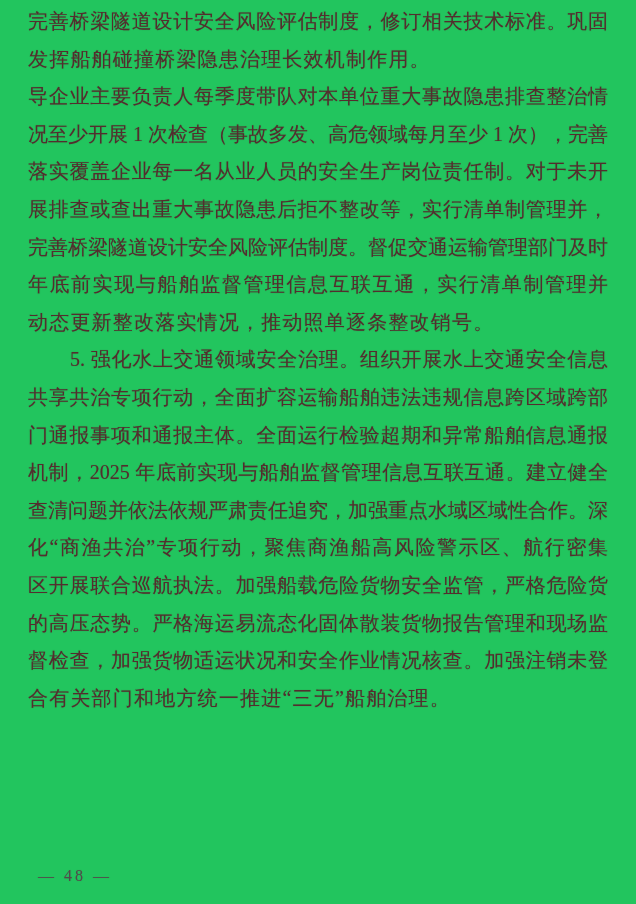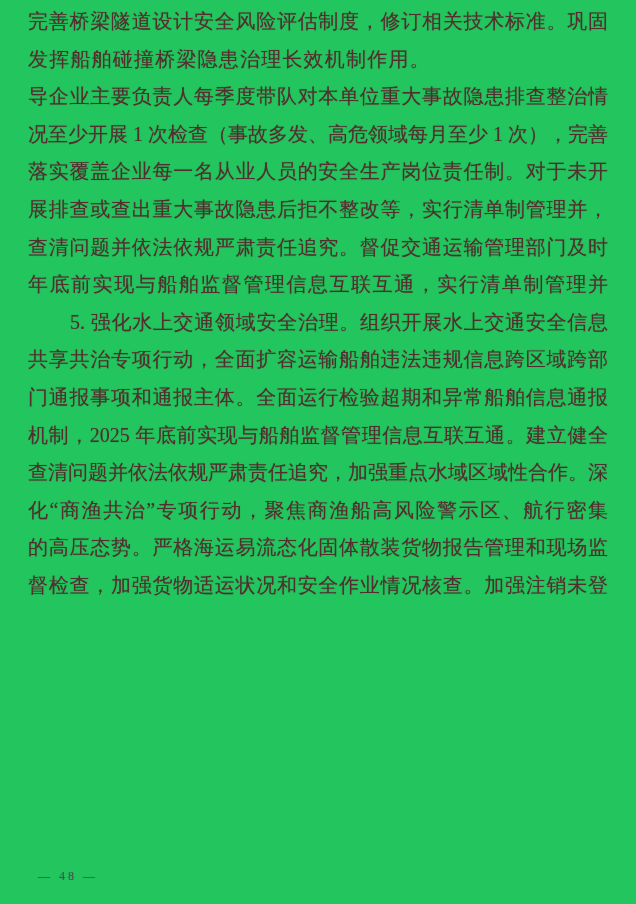--- a/index.html
+++ b/index.html
@@ -40,43 +40,46 @@
     padding-left: 42px;
   }
   .line.para-end {
     text-align-last: left;
     letter-spacing: 1.2px;
   }
   .footer {
     position: absolute;
     left: 38px;
     top: 864px;
-    font-size: 12px;
+    font-size: 16px;
     line-height: 24px;
     color: #524b4b;
     letter-spacing: 3px;
     text-shadow: 0 0 1px rgba(82, 75, 75, 0.35);
   }
 </style>
 </head>
 <body>
 
 <div class="page">
   <div class="content" id="document-content">
       <div class="line">完善桥梁隧道设计安全风险评估制度，修订相关技术标准。巩固</div>
       <div class="line para-end">发挥船舶碰撞桥梁隐患治理长效机制作用。</div>
       <div class="line">导企业主要负责人每季度带队对本单位重大事故隐患排查整治情</div>
       <div class="line">况至少开展 1 次检查（事故多发、高危领域每月至少 1 次），完善</div>
       <div class="line">落实覆盖企业每一名从业人员的安全生产岗位责任制。对于未开</div>
       <div class="line">展排查或查出重大事故隐患后拒不整改等，实行清单制管理并，</div>
-      <div class="line">查清问题并依法依规严肃责任追究。督促交通运输管理部门及时</div>
+      <div class="line">完善桥梁隧道设计安全风险评估制度。督促交通运输管理部门及时</div>
       <div class="line">年底前实现与船舶监督管理信息互联互通，实行清单制管理并</div>
+      <div class="line para-end">动态更新整改落实情况，推动照单逐条整改销号。</div>
       <div class="line indent">5. 强化水上交通领域安全治理。组织开展水上交通安全信息</div>
       <div class="line">共享共治专项行动，全面扩容运输船舶违法违规信息跨区域跨部</div>
       <div class="line">门通报事项和通报主体。全面运行检验超期和异常船舶信息通报</div>
       <div class="line">机制，2025 年底前实现与船舶监督管理信息互联互通。建立健全</div>
       <div class="line">查清问题并依法依规严肃责任追究，加强重点水域区域性合作。深</div>
       <div class="line">化“商渔共治”专项行动，聚焦商渔船高风险警示区、航行密集</div>
+      <div class="line">区开展联合巡航执法。加强船载危险货物安全监管，严格危险货</div>
       <div class="line">的高压态势。严格海运易流态化固体散装货物报告管理和现场监</div>
       <div class="line">督检查，加强货物适运状况和安全作业情况核查。加强注销未登</div>
+      <div class="line para-end">合有关部门和地方统一推进“三无”船舶治理。</div>
     </div>
   <div class="footer">— 48 —</div>
 </div>
 
 </body></html>

